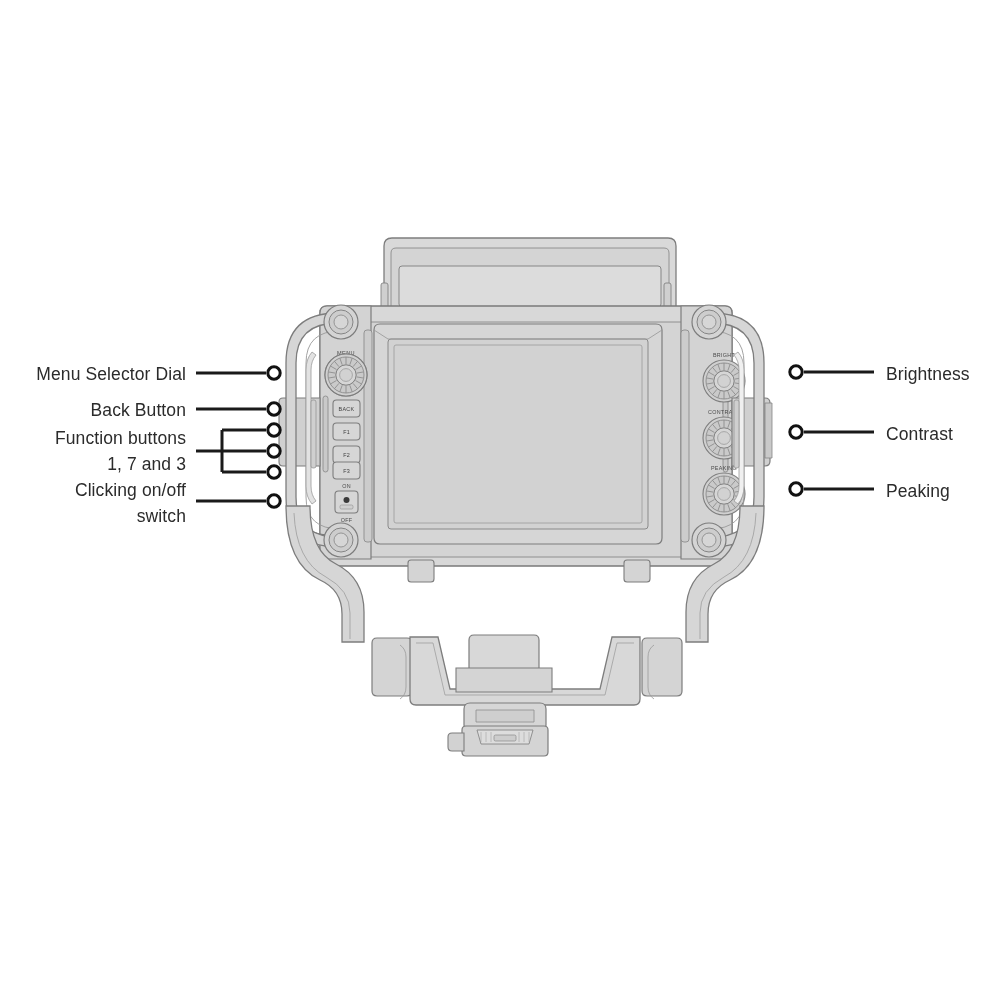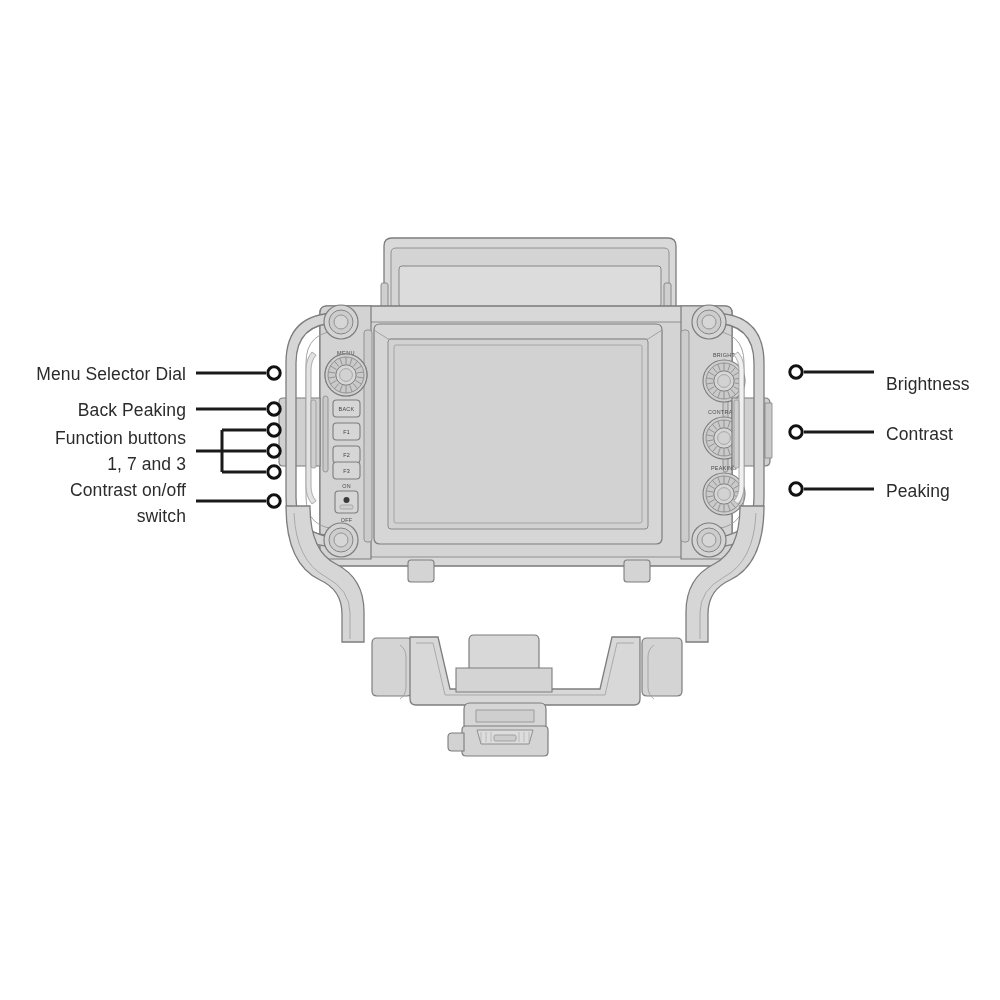--- a/index.html
+++ b/index.html
@@ -297,27 +297,27 @@
       <circle cx="274" cy="501" r="6.2" fill="#ffffff" stroke="#111111" stroke-width="3"></circle>
 
       <circle cx="796" cy="372" r="6.2" fill="#ffffff" stroke="#111111" stroke-width="3"></circle>
       <circle cx="796" cy="432" r="6.2" fill="#ffffff" stroke="#111111" stroke-width="3"></circle>
       <circle cx="796" cy="489" r="6.2" fill="#ffffff" stroke="#111111" stroke-width="3"></circle>
     </g>
   </svg>
 
   <div class="callout-label left" style="right:814px; top:361px;">Menu Selector Dial</div>
 
-  <div class="callout-label left" style="right:814px; top:397px;">Back Peaking</div>
+  <div class="callout-label left" style="right:814px; top:397px;">Back Button</div>
 
   <div class="callout-label left" style="right:814px; top:425px;">Function buttons
 1, 7 and 3</div>
 
-  <div class="callout-label left" style="right:814px; top:477px;">Contrast on/off
+  <div class="callout-label left" style="right:814px; top:477px;">Clicking on/off
 switch</div>
 
-  <div class="callout-label right" style="left:886px; top:371px;">Brightness</div>
+  <div class="callout-label right" style="left:886px; top:361px;">Brightness</div>
 
   <div class="callout-label right" style="left:886px; top:421px;">Contrast</div>
 
   <div class="callout-label right" style="left:886px; top:478px;">Peaking</div>
 
 </div>
 
 </body></html>

